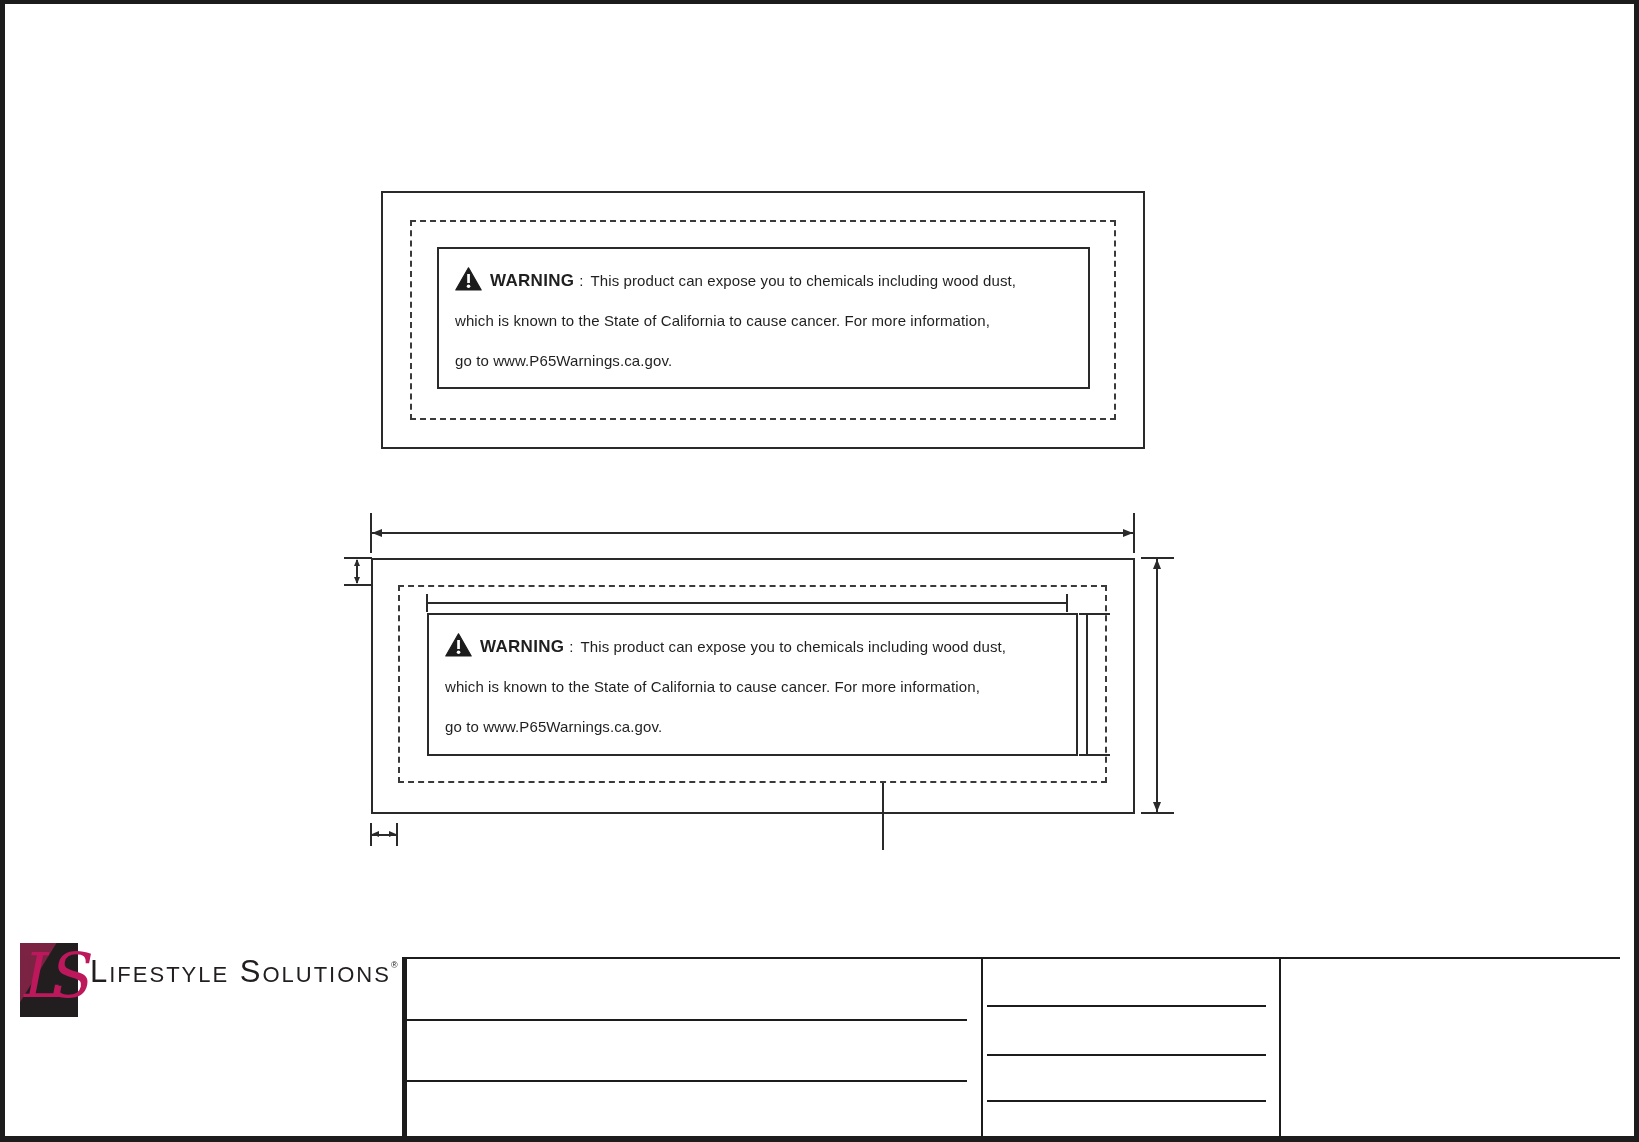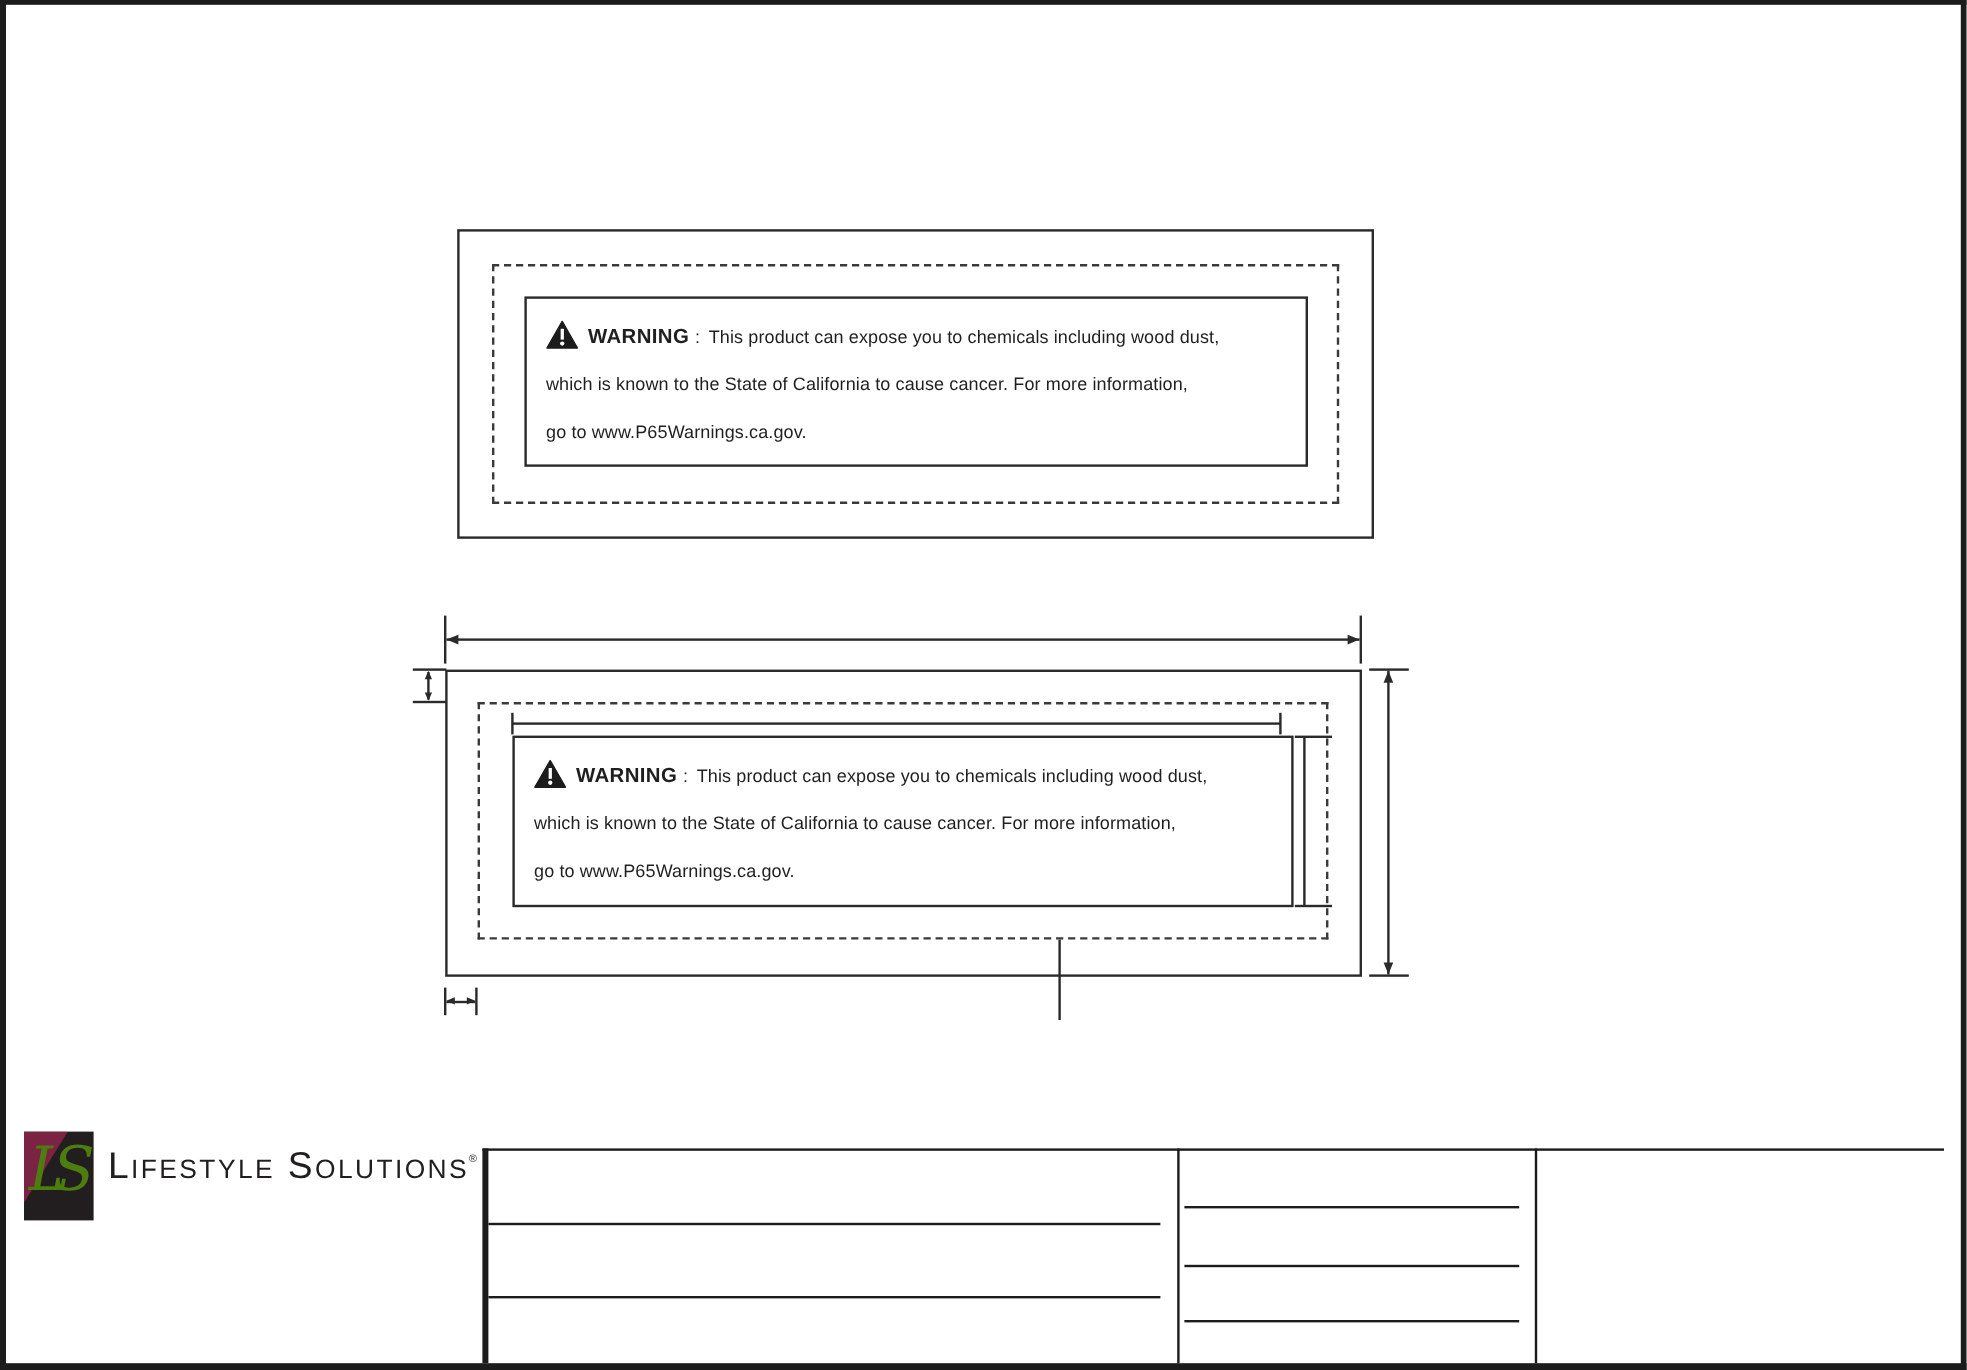--- a/index.html
+++ b/index.html
@@ -40,22 +40,22 @@
   .arr-sm.arr-down  { border-left-width:3px; border-right-width:3px; border-top-width:7px; }
 
   
   .tb-line { position:absolute; background:#1c1c1c; }
 
   
   .logo-square { position:absolute; left:20px; top:943px; width:58px; height:74px; background:#221e1f; }
   .logo-maroon { position:absolute; left:0; top:0; width:100%; height:100%;
                  clip-path:polygon(0 0, 63% 0, 0 80%); }
   .logo-monogram { position:absolute; left:24px; top:926px; width:90px; height:110px;
-                   font-family:"DejaVu Serif", serif; font-style:italic; color:#4d7c0f;
-                   font-size:51px; line-height:100px; letter-spacing:-14px; pointer-events:none; }
+                   font-family:"DejaVu Serif", serif; font-style:italic; color:#be185d;
+                   font-size:62px; line-height:100px; letter-spacing:-14px; pointer-events:none; }
   .wordmark { position:absolute; left:90px; top:954px; font-variant:small-caps;
               font-size:31px; letter-spacing:2px; color:#221e1f; white-space:nowrap; }
   .wordmark sup { font-size:9px; font-variant:normal; vertical-align:14px; letter-spacing:0; }
 </style>
 </head>
 <body>
 
 <div class="page">
 
   <div class="pb pb-top"></div>

